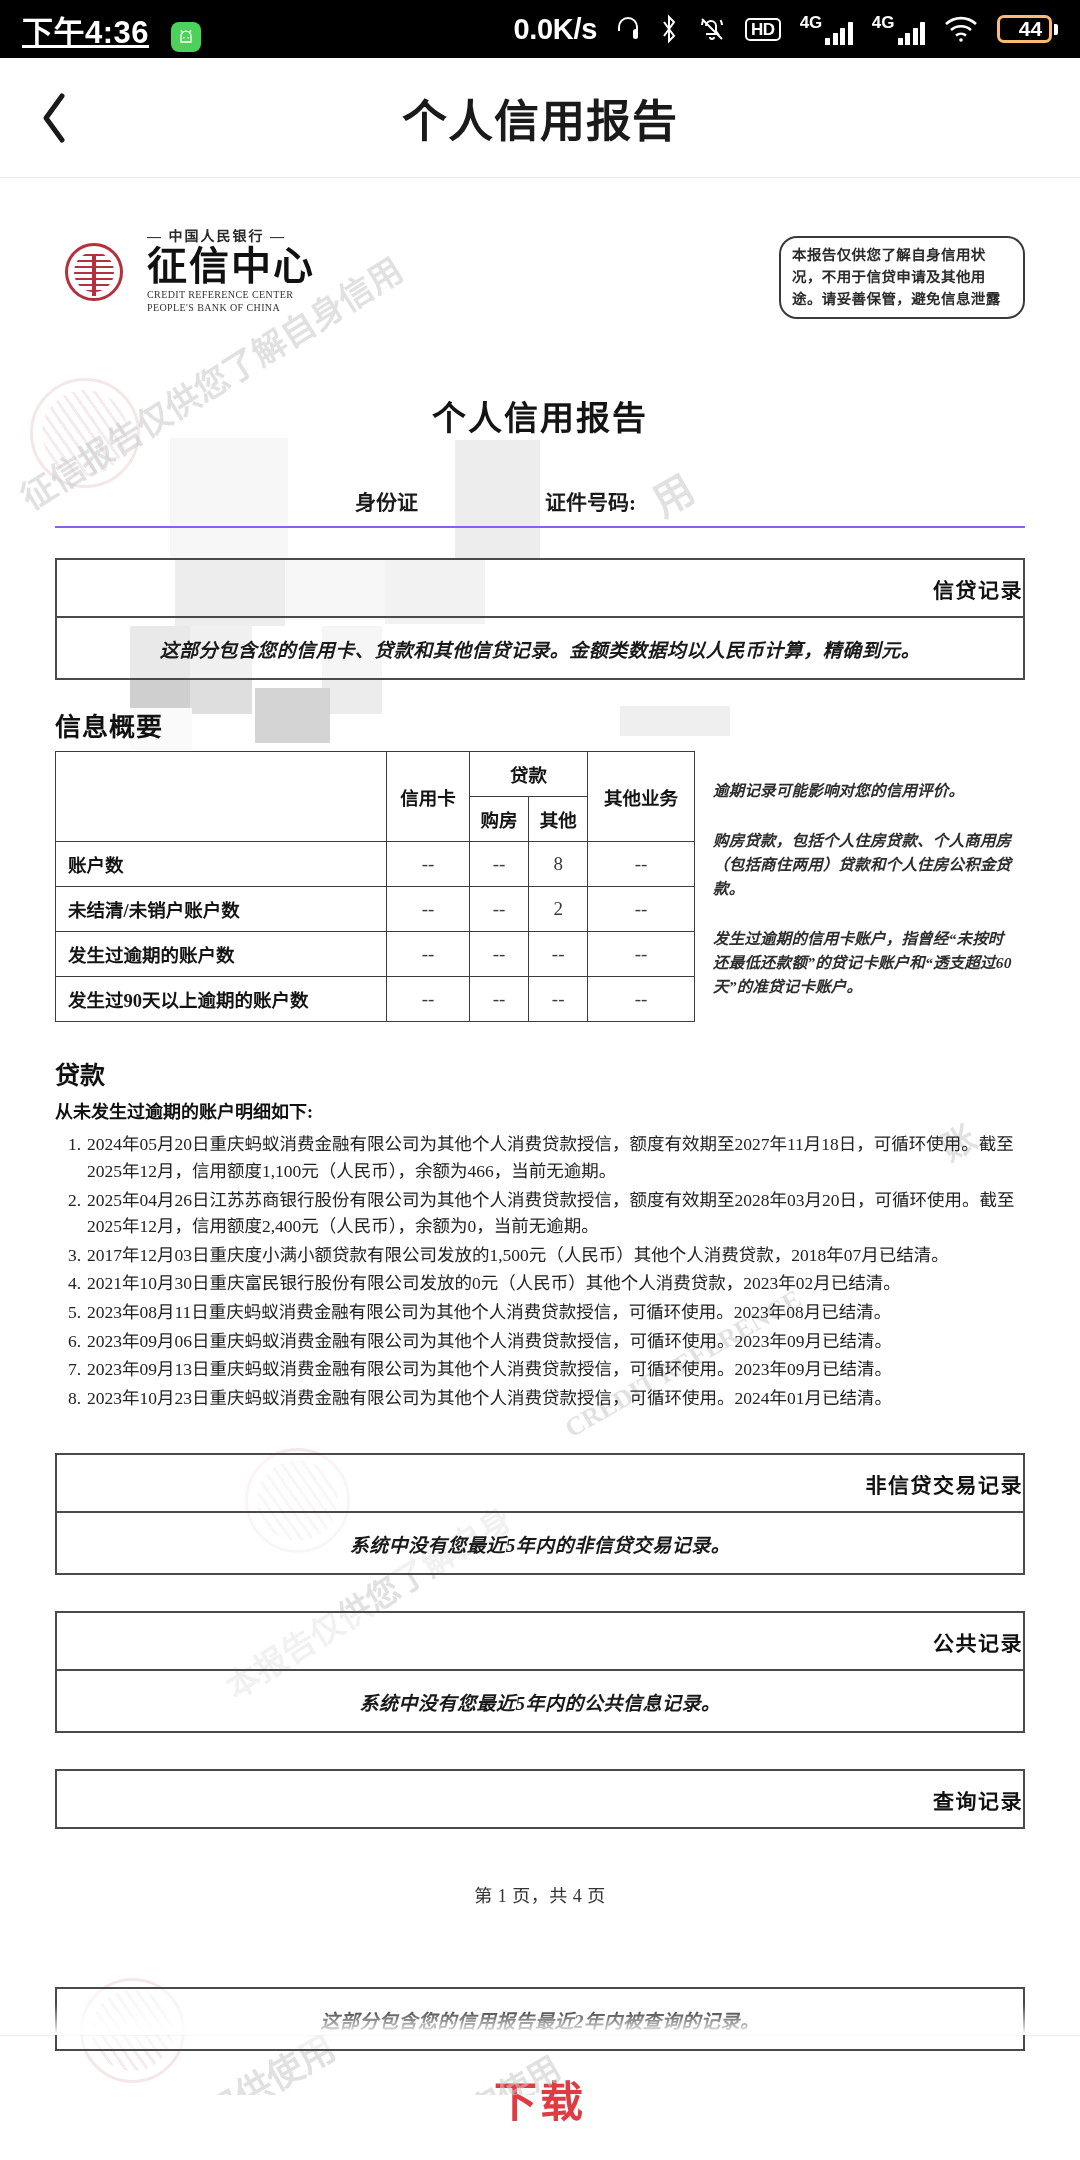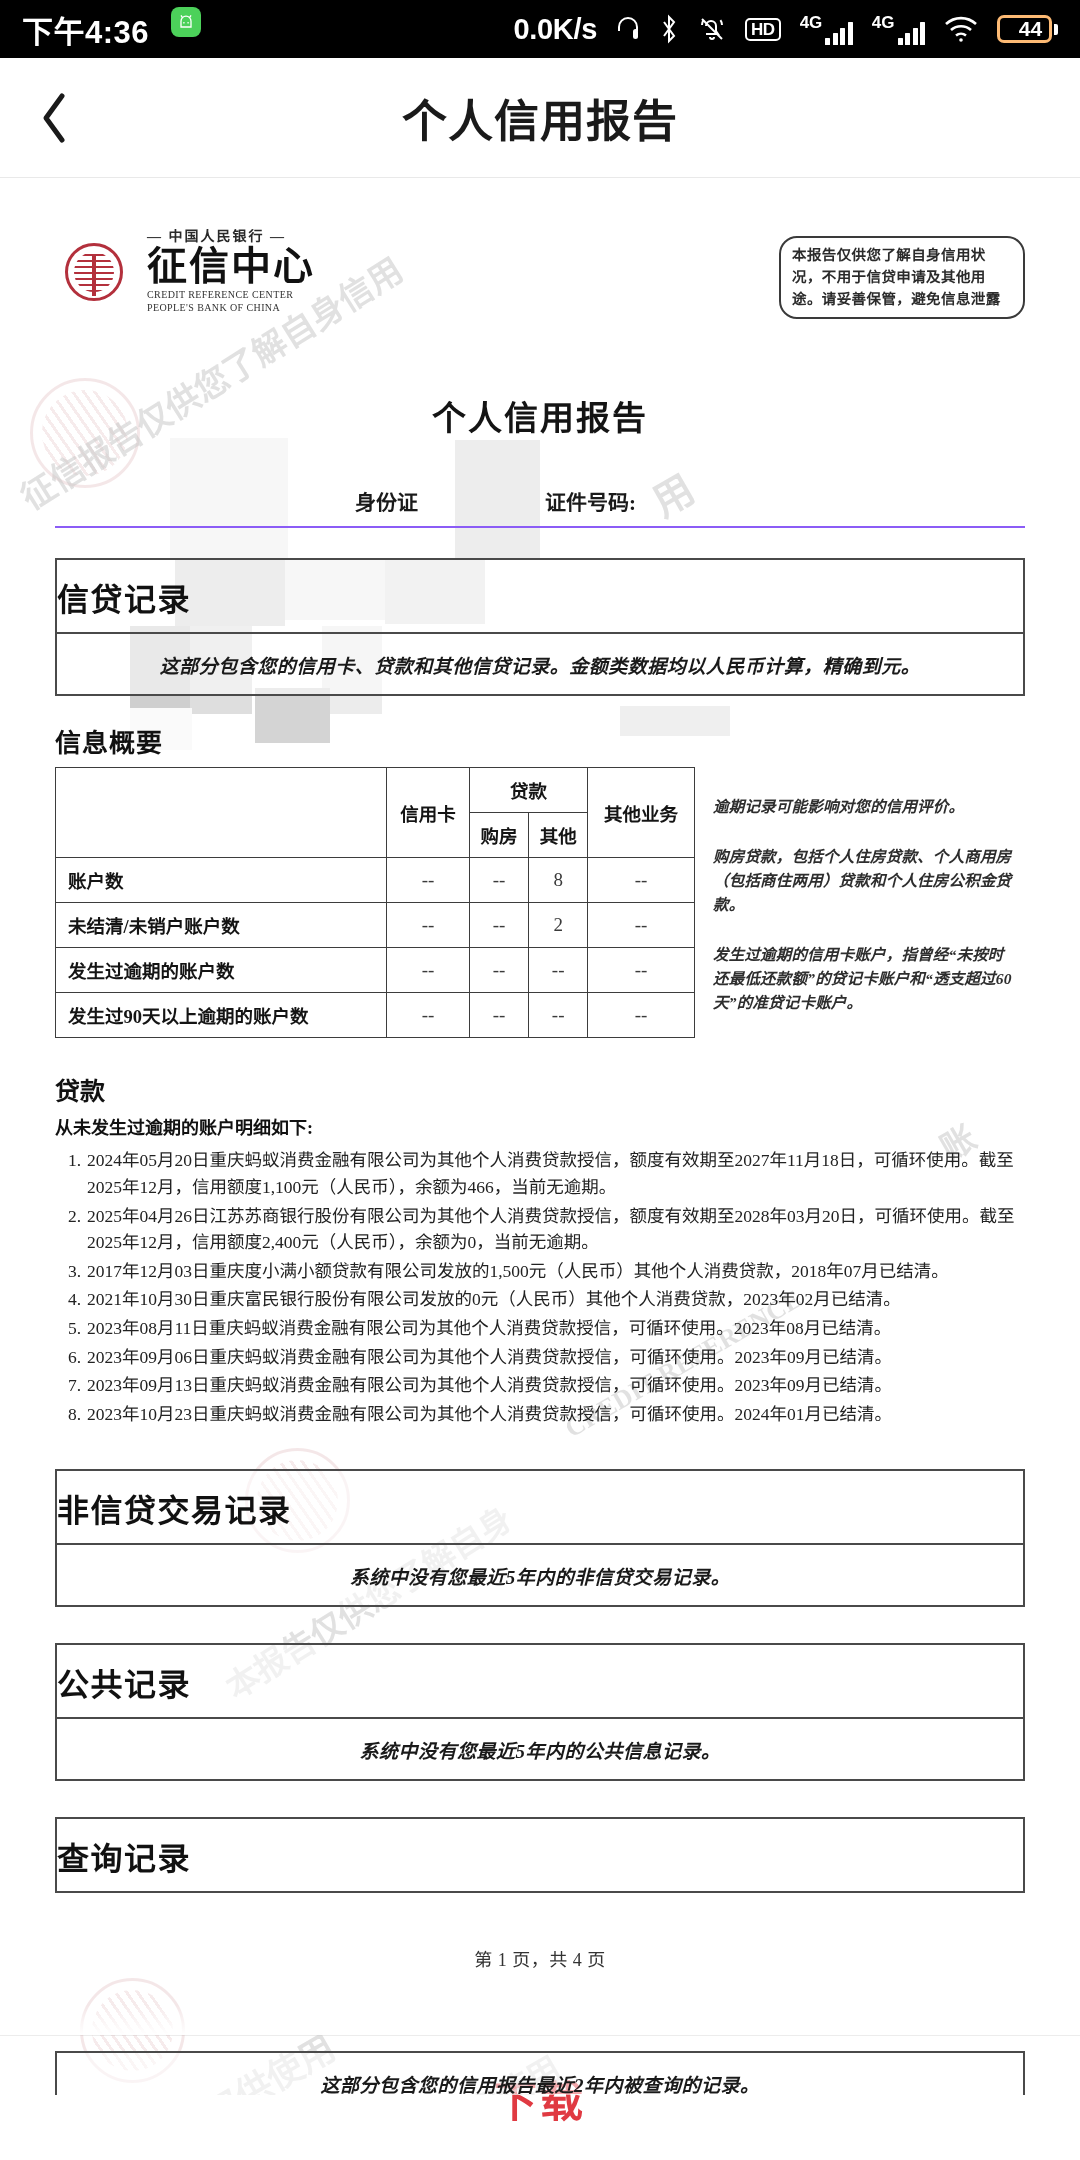--- a/index.html
+++ b/index.html
@@ -11,21 +11,21 @@
   }
 
   
   .status-bar {
     height: 58px; width: 1080px;
     background: #000000;
     display: flex; align-items: center;
     padding: 0 22px;
     color: #ffffff;
   }
-  .sb-left { display: flex; align-items: flex-start; gap: 22px; }
+  .sb-left { display: flex; align-items: flex-end; gap: 22px; text-decoration: underline; }
   .sb-time {
     font-family: "Liberation Sans", sans-serif;
     font-size: 31px; font-weight: 700; letter-spacing: .5px;
   }
   .sb-app-badge {
     width: 30px; height: 30px; border-radius: 8px;
     background: #4CD15A;
     display: flex; align-items: center; justify-content: center;
   }
   .sb-spacer { flex: 1; }
@@ -162,21 +162,21 @@
   .id-num-label { }
 
   
   .redact { position: absolute; z-index: 2; pointer-events: none; }
 
   
   .banner {
     border: 2px solid #4a4a4a; margin-top: 30px; background: rgba(255,255,255,.55);
   }
   .banner-title {
-    text-align: left; font-size: 32px; font-weight: 700; color: #111;
+    text-align: right; font-size: 21px; font-weight: 700; color: #111;
     padding: 14px 0 12px; letter-spacing: 1.5px;
     border-bottom: 2px solid #4a4a4a;
   }
   .banner-title.noline { border-bottom: none; }
   .banner-sub {
     text-align: center; font-size: 19px; font-weight: 700; font-style: italic;
     color: #1a1a1a; padding: 17px 0 16px; letter-spacing: .5px;
   }
 
   

